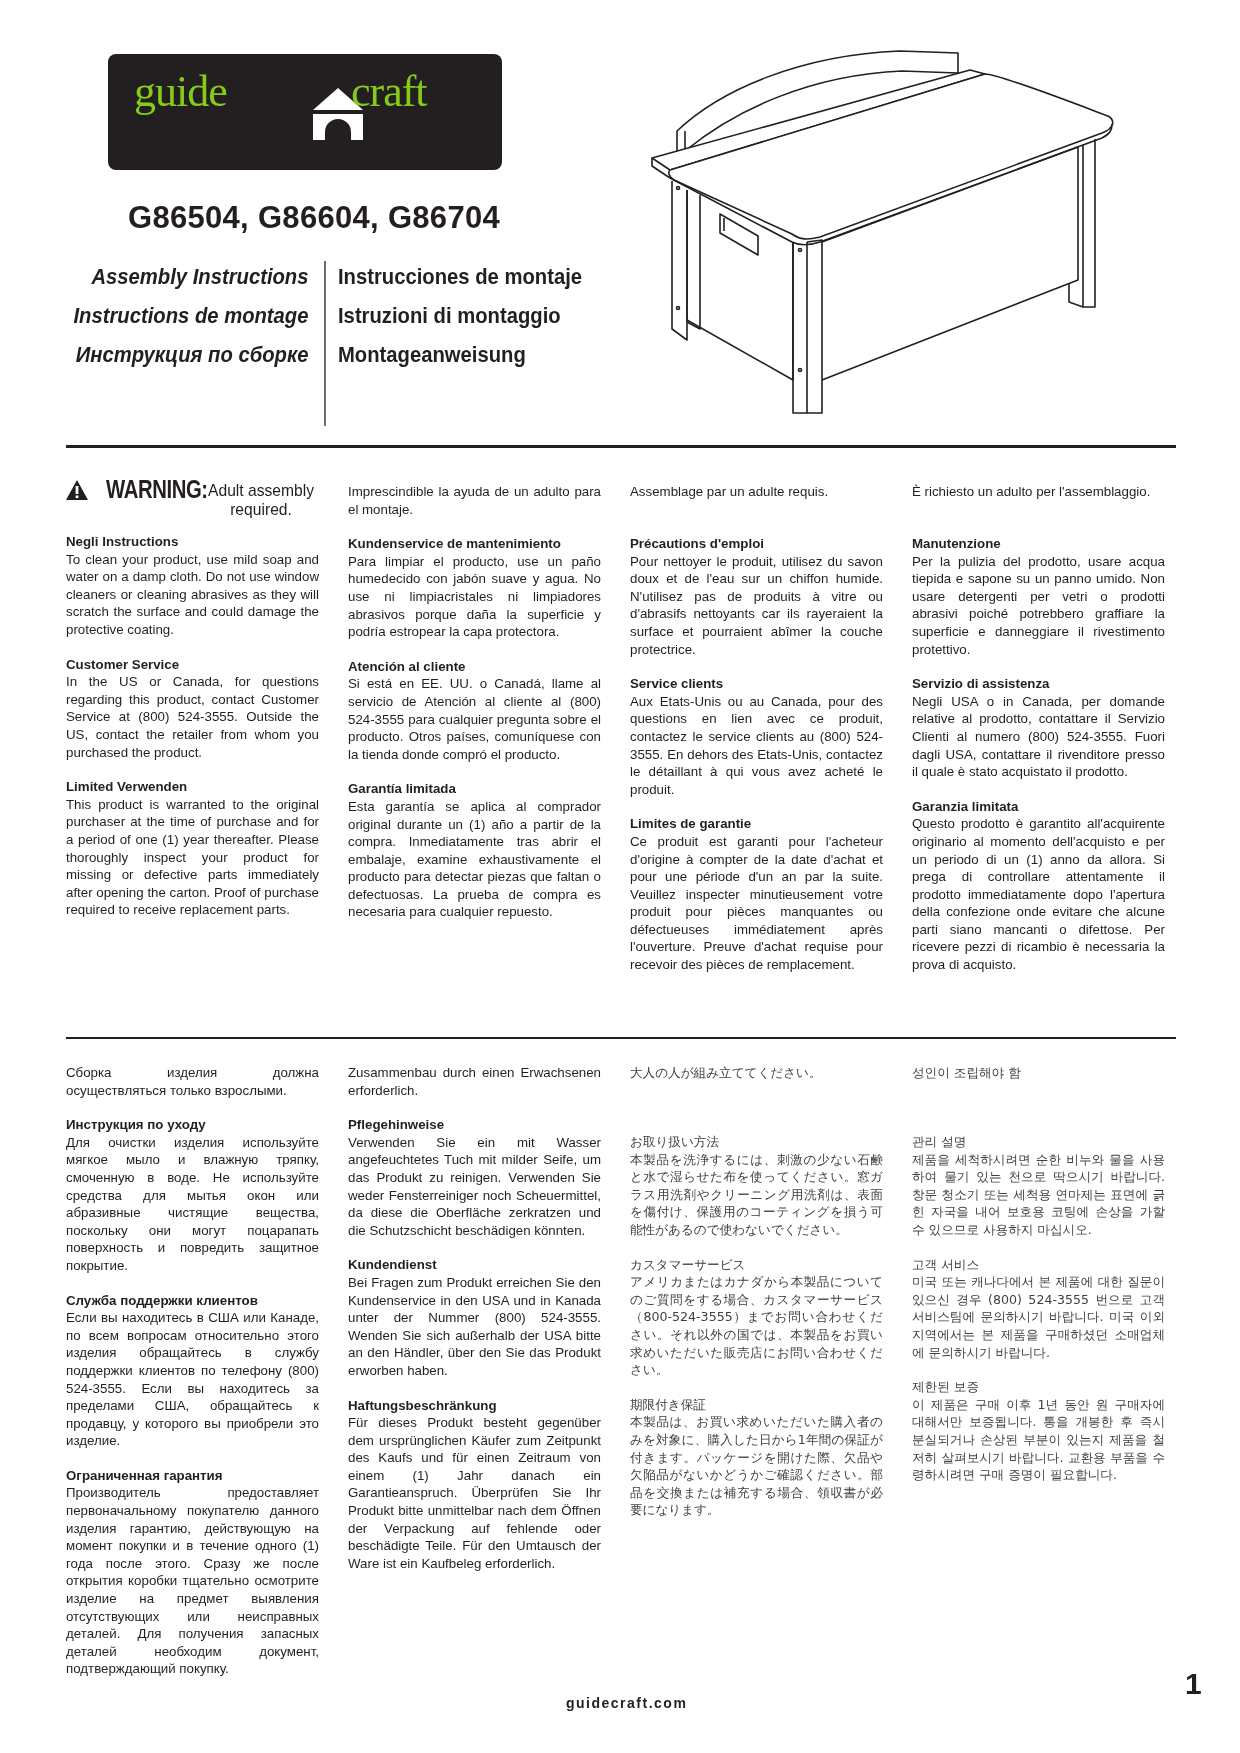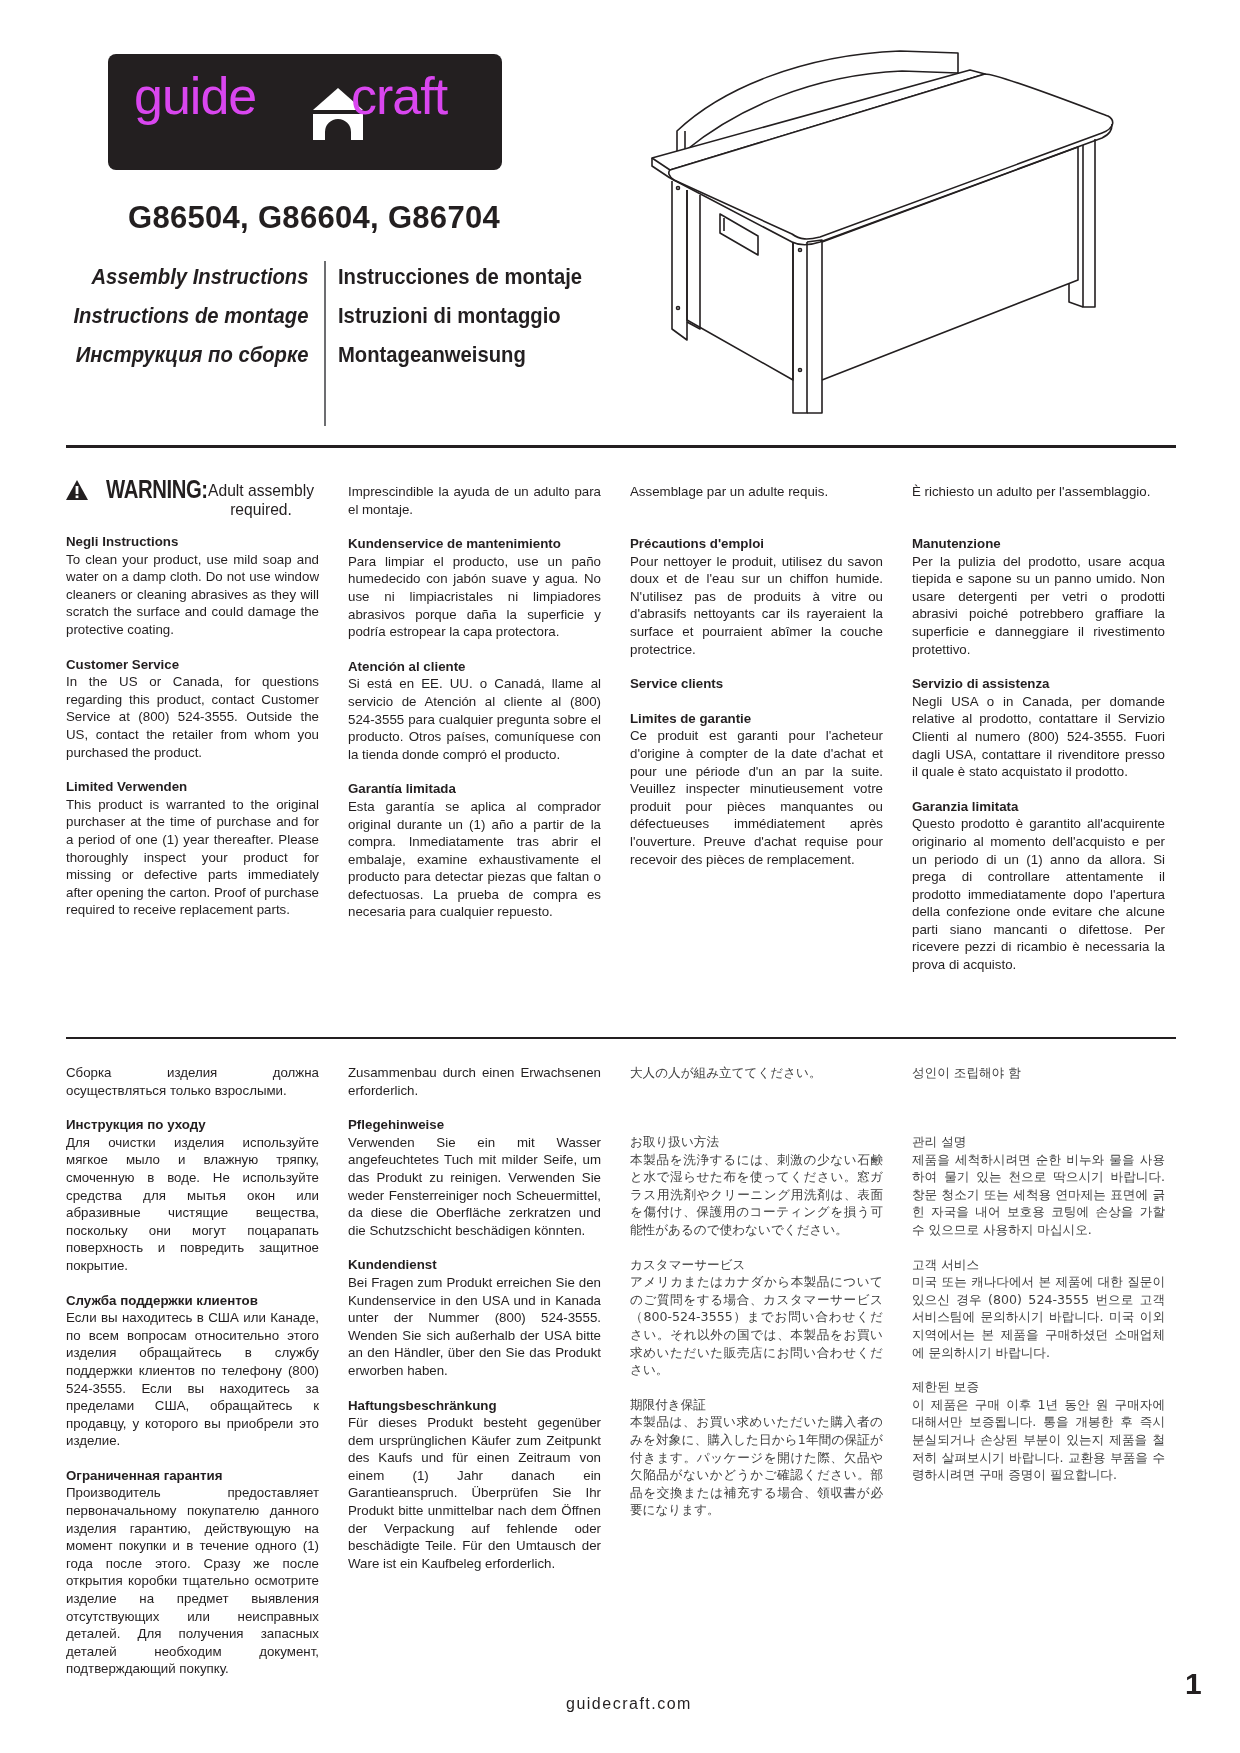--- a/index.html
+++ b/index.html
@@ -1,19 +1,19 @@
 <!DOCTYPE html>
 <html><head>
   <meta charset="utf-8">
   <style>
     html, body { margin: 0; padding: 0; background: #ffffff; }
     body { width: 1240px; height: 1753px; position: relative; overflow: hidden; color: #231f20; font-family: "Liberation Sans", sans-serif; }
 
     .logo-box { position: absolute; left: 108px; top: 54px; width: 394px; height: 116px; background: #231f20; border-radius: 8px; }
-    .logo-text { position: absolute; top: 16px; font-family: Liberation Sans, sans-serif; font-size: 52px; color: #d946ef; letter-spacing: -1px; line-height: 1; }
+    .logo-text { position: absolute; top: 16px; font-family: Liberation Serif, serif; font-size: 44px; color: #84cc16; letter-spacing: -1px; line-height: 1; }
     .logo-left { left: 26px; }
     .logo-right { left: 243px; }
     .logo-house { position: absolute; left: 205px; top: 34px; width: 50px; height: 52px; }
 
     .model-title { position: absolute; left: 128px; top: 200px; font-size: 31px; font-weight: bold; letter-spacing: 0.3px; }
 
     .titles-left { position: absolute; right: 932px; top: 264px; text-align: right; font-style: italic; }
     .titles-right { position: absolute; left: 338px; top: 264px; }
     .titles-left div, .titles-right div { font-size: 22px; font-weight: bold; height: 39px; line-height: 26px; white-space: nowrap; transform: scaleX(0.92); }
     .titles-left div { transform-origin: right center; }
@@ -37,21 +37,21 @@
     .top-row { top: 483px; }
     .bottom-row { top: 1064px; }
 
     .warning { position: absolute; left: 66px; top: 474px; width: 260px; height: 48px; }
     .warn-icon { position: absolute; left: 0; top: 6px; width: 22px; height: 20px; }
     .warn-label { position: absolute; left: 40px; top: 0; font-family: "Liberation Sans", sans-serif; font-weight: bold; font-size: 26px; transform: scaleX(0.78); transform-origin: left top; letter-spacing: -0.5px; }
     .warn-text { position: absolute; left: 142px; top: 7px; font-size: 17px; line-height: 19px; text-align: center; transform: scaleX(0.92); transform-origin: left top; white-space: nowrap; }
     .c1.top-row { top: 533px; }
     .c1.top-row .head:first-child { margin-top: 0; }
 
-    .footer-url { position: absolute; left: 566px; top: 1695px; font-size: 16px; letter-spacing: 1.5px; color: #231f20; }
+    .footer-url { position: absolute; left: 566px; top: 1695px; font-size: 14px; letter-spacing: 1.5px; color: #231f20; font-weight: bold; }
     .page-number { position: absolute; left: 1185px; top: 1667px; font-size: 30px; font-weight: bold; }
   </style>
 </head>
 <body>
 
 <div class="logo-box">
   <span class="logo-text logo-left">guide</span>
   <svg class="logo-house" viewBox="0 0 50 52">
     <polygon points="25,0 50,22 0,22" fill="#ffffff"></polygon>
     <rect x="0" y="24" width="50" height="3" fill="#231f20"></rect>
@@ -139,20 +139,21 @@
   <p>Si está en EE. UU. o Canadá, llame al servicio de Atención al cliente al (800) 524-3555 para cualquier pregunta sobre el producto. Otros países, comuníquese con la tienda donde compró el producto.</p>
   <p class="head">Garantía limitada</p>
   <p>Esta garantía se aplica al comprador original durante un (1) año a partir de la compra. Inmediatamente tras abrir el embalaje, examine exhaustivamente el producto para detectar piezas que faltan o defectuosas. La prueba de compra es necesaria para cualquier repuesto.</p>
 </div>
 
 <div class="col c3 top-row">
   <p class="intro">Assemblage par un adulte requis.</p>
   <p class="head">Précautions d'emploi</p>
   <p>Pour nettoyer le produit, utilisez du savon doux et de l'eau sur un chiffon humide. N'utilisez pas de produits à vitre ou d'abrasifs nettoyants car ils rayeraient la surface et pourraient abîmer la couche protectrice.</p>
   <p class="head">Service clients</p>
+  <p>Aux Etats-Unis ou au Canada, pour des questions en lien avec ce produit, contactez le service clients au (800) 524-3555. En dehors des Etats-Unis, contactez le détaillant à qui vous avez acheté le produit.</p>
   <p class="head">Limites de garantie</p>
   <p>Ce produit est garanti pour l'acheteur d'origine à compter de la date d'achat et pour une période d'un an par la suite. Veuillez inspecter minutieusement votre produit pour pièces manquantes ou défectueuses immédiatement après l'ouverture. Preuve d'achat requise pour recevoir des pièces de remplacement.</p>
 </div>
 
 <div class="col c4 top-row">
   <p class="intro">È richiesto un adulto per l'assemblaggio.</p>
   <p class="head">Manutenzione</p>
   <p>Per la pulizia del prodotto, usare acqua tiepida e sapone su un panno umido. Non usare detergenti per vetri o prodotti abrasivi poiché potrebbero graffiare la superficie e danneggiare il rivestimento protettivo.</p>
   <p class="head">Servizio di assistenza</p>
   <p>Negli USA o in Canada, per domande relative al prodotto, contattare il Servizio Clienti al numero (800) 524-3555. Fuori dagli USA, contattare il rivenditore presso il quale è stato acquistato il prodotto.</p>

